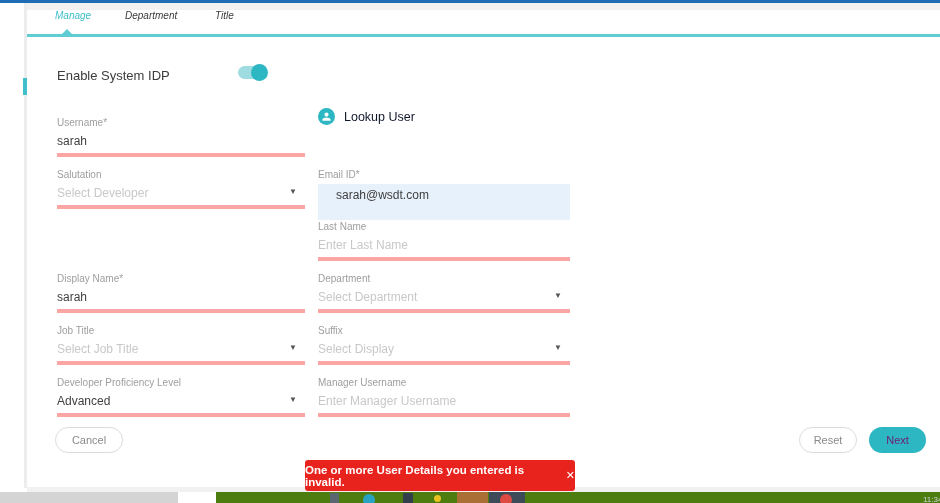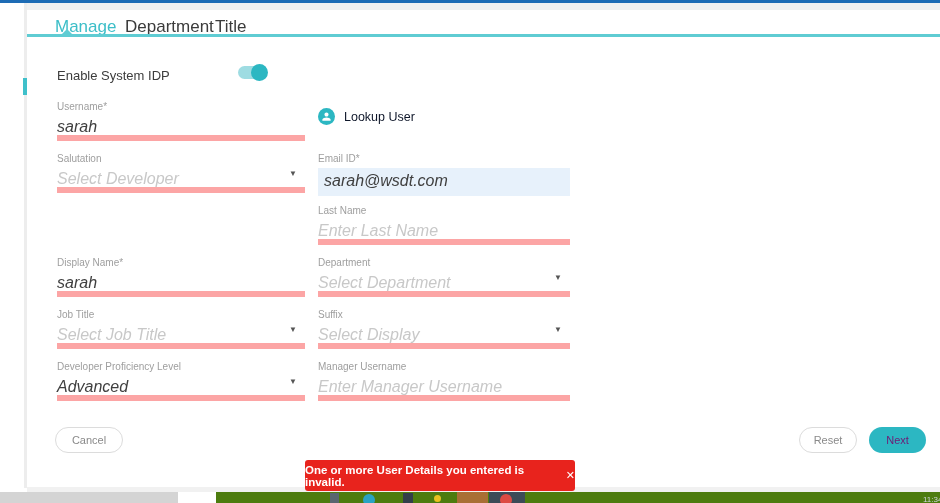--- a/index.html
+++ b/index.html
@@ -8,45 +8,45 @@
   .stage { position:relative; width:940px; height:503px; }
 
   .topbar   { position:absolute; left:0; top:0; width:940px; height:3px; background:#1e6cb5; }
   .pagebg   { position:absolute; left:27px; top:3px; width:913px; height:489px; background:#f1f1f1; }
   .scroll-track { position:absolute; left:24px; top:3px; width:3px; height:485px; background:#ededed; }
   .scroll-thumb { position:absolute; left:23px; top:78px; width:4px; height:17px; background:#3fc0ca; }
 
   .card { position:absolute; left:27px; top:10px; width:913px; height:477px; background:#ffffff; }
 
   
-  .tab { position:absolute; top:7px; font-size:17px; color:#3b3b3b; cursor:pointer; }
+  .tab { position:absolute; top:0; font-size:10px; color:#3b3b3b; cursor:pointer;font-style:italic; }
   .tab.active { color:#3dbec8; }
   .tab1 { left:28px; } .tab2 { left:98px; } .tab3 { left:188px; }
   .tabline { position:absolute; left:0; top:24px; width:100%; height:3px; background:#5fccd3; }
   .tabtri  { position:absolute; left:34px; top:19px; width:0; height:0;
              border-left:6px solid transparent; border-right:6px solid transparent;
              border-bottom:6px solid #5fccd3; }
 
   
   .idp-label { position:absolute; left:30px; top:58px; font-size:13px; color:#3c3c3c; }
   .switch { position:absolute; left:211px; top:56px; width:27px; height:13px;
             background:#9edce2; border-radius:8px; cursor:pointer; }
   .switch .knob { position:absolute; right:-3px; top:-2px; width:17px; height:17px;
                   border-radius:50%; background:#2cb7c2; }
 
   
-  .field { position:absolute; height:41px; border-bottom:6px solid #fca5a5; }
+  .field { position:absolute; height:41px; border-bottom:4px solid #fca5a5;margin-top:16px; }
   .c-l { left:30px;  width:248px; }
   .c-r { left:291px; width:252px; }
   .r1 { top:90px; } .r2 { top:142px; } .r3 { top:194px; }
   .r4 { top:246px; } .r5 { top:298px; } .r6 { top:350px; }
   .flabel { font-size:10px; color:#9e9e9e; padding-top:1px; }
-  .fvalue { font-size:16px; color:#3f3f3f; margin-top:6px; white-space:nowrap;font-style:italic; }
+  .fvalue { font-size:12px; color:#3f3f3f; margin-top:6px; white-space:nowrap; }
   .fvalue.muted { color:#c8c8c8; }
-  .fvalue.hl { background:#e7f1fb; margin-top:4px; padding:4px 6px; height:28px; }
+  .fvalue.hl { background:#e7f1fb; margin-top:4px; padding:4px 18px; height:36px; }
   .caret { position:absolute; right:8px; bottom:9px; font-size:8px; color:#555; }
 
   .lookup { position:absolute; left:291px; top:98px; display:flex; align-items:center;
             gap:9px; cursor:pointer; }
   .lookup-ico { width:17px; height:17px; border-radius:50%; background:#2cb7c2;
                 display:flex; align-items:center; justify-content:center; }
   .lookup-txt { font-size:12.5px; color:#0f172a; }
 
   
   .btn { position:absolute; top:417px; height:26px; border-radius:14px; font-size:11px;

